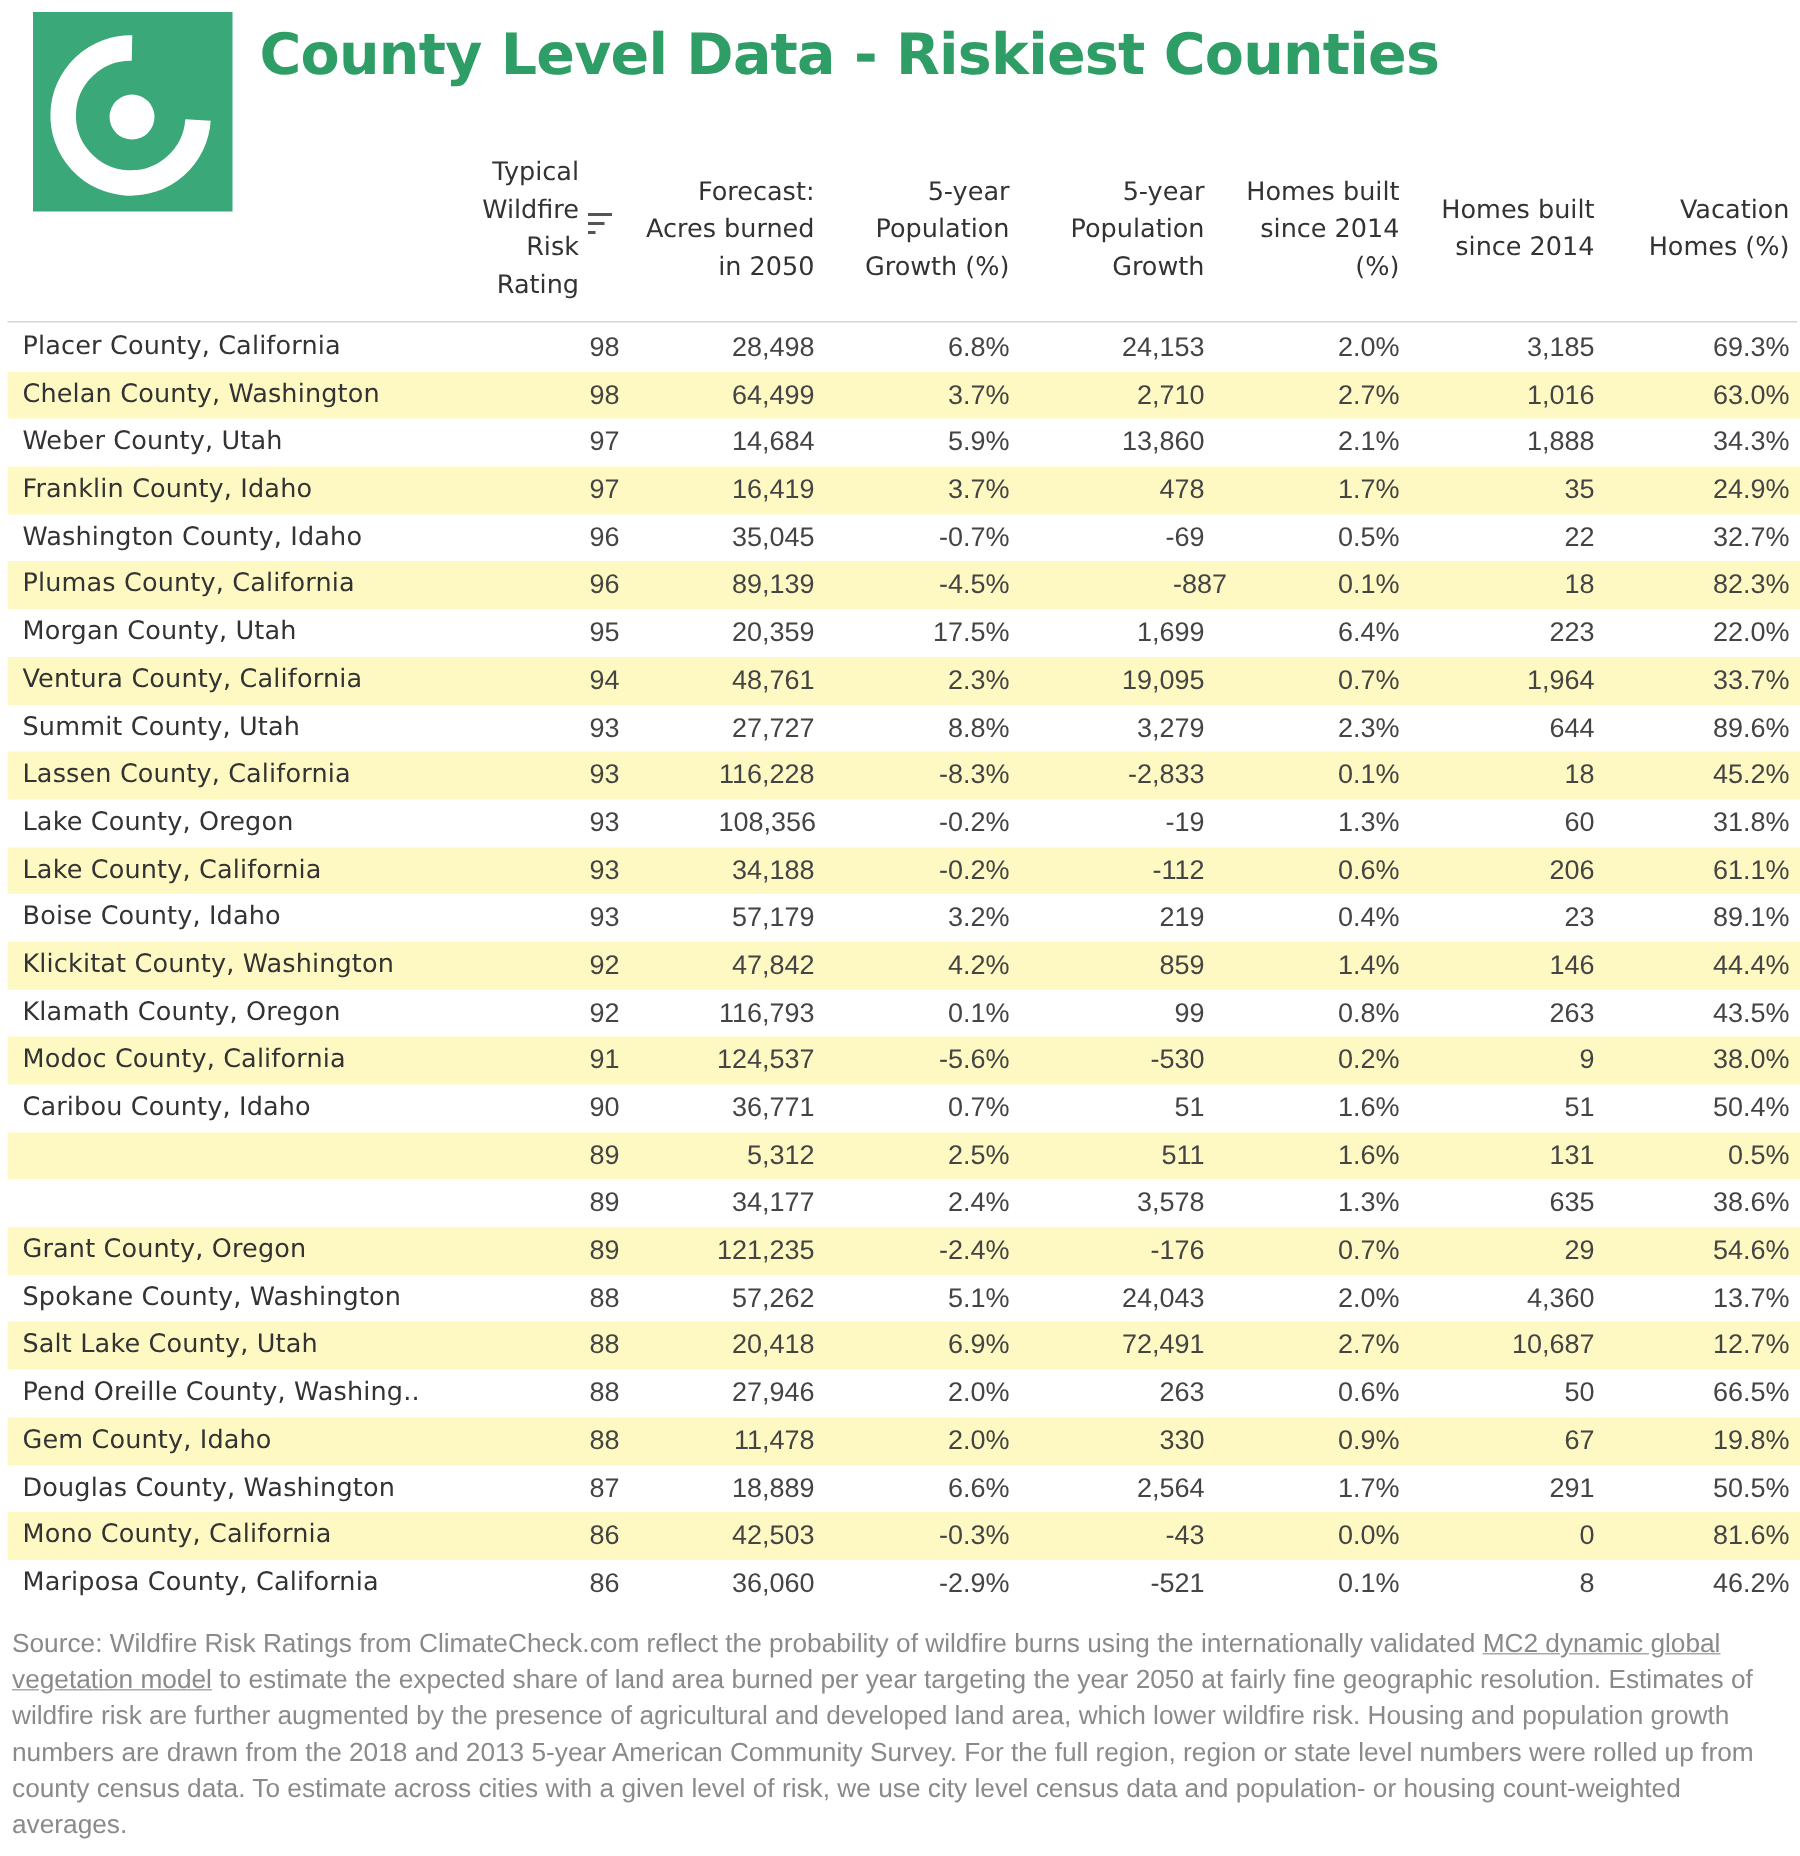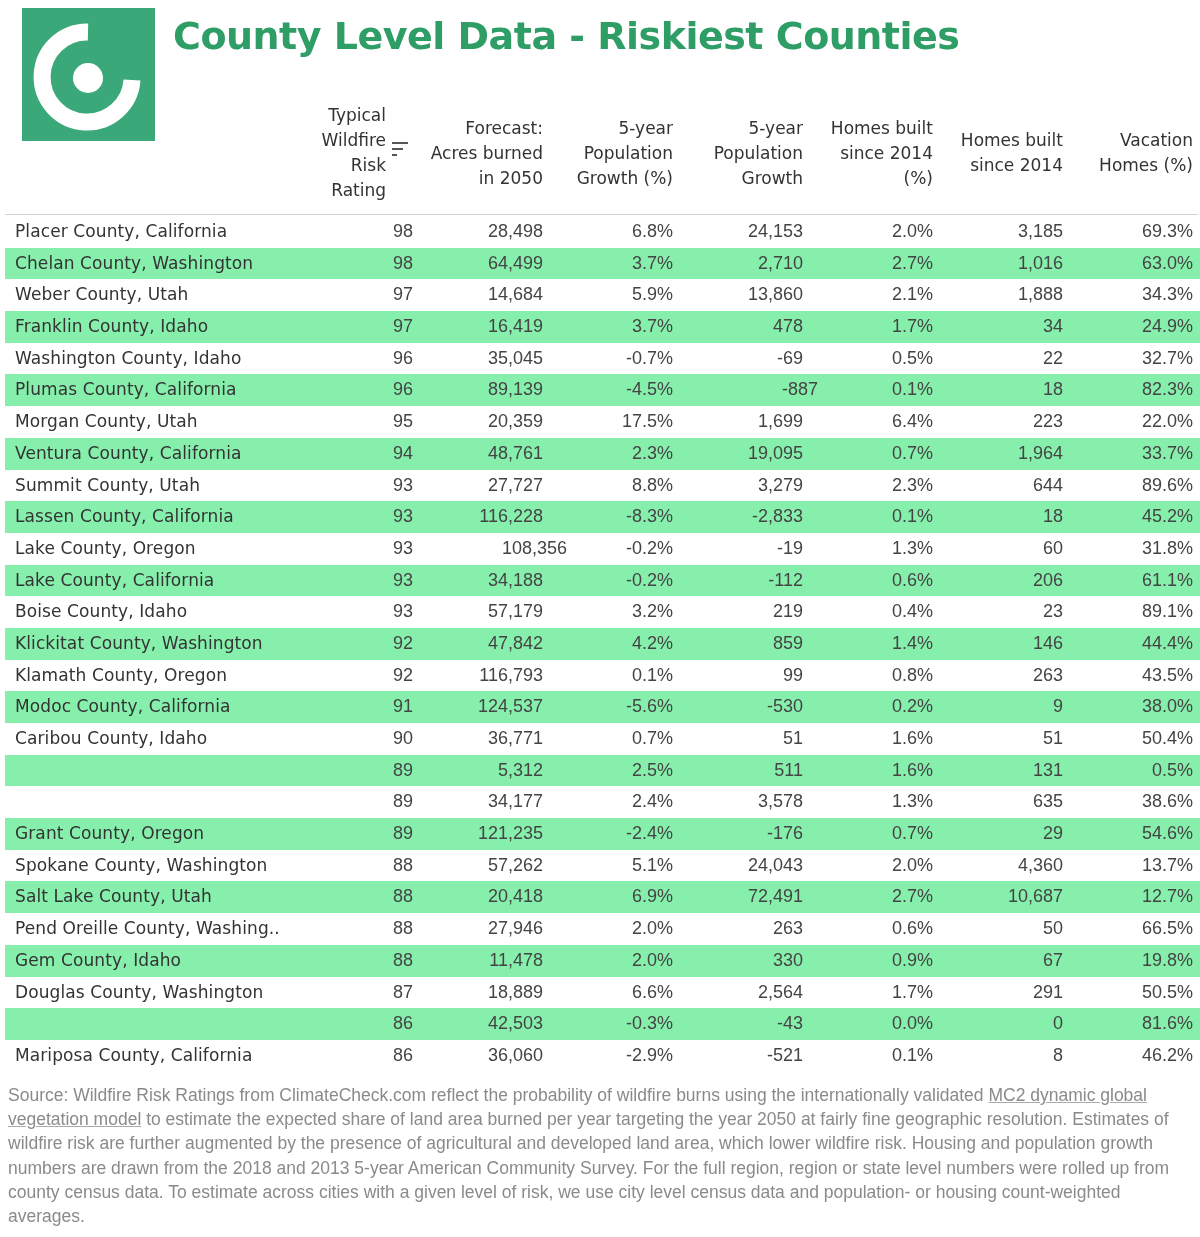--- a/index.html
+++ b/index.html
@@ -10,21 +10,21 @@
     .title { position: absolute; left: 173px; top: 14px; font-family: "DejaVu Sans", sans-serif;
              font-weight: bold; font-size: 38px; color: #2e9e66; letter-spacing: -0.5px; white-space: nowrap; }
     .hdr { position: absolute; top: 94px; height: 118px; display: flex; align-items: center;
            justify-content: flex-end; text-align: right; font-size: 17px; line-height: 25px; color: #333; }
     .hdr span { display: block; }
     .sort-icon { position: absolute; left: 392px; top: 139px; width: 18px; height: 20px; cursor: pointer; }
     .sort-icon i { position: absolute; left: 0; height: 2px; background: #555; }
     .header-rule { position: absolute; left: 5px; top: 214px; width: 1193px; height: 1px; background: #d4d4d4; }
     .table-body { position: absolute; left: 5px; top: 216px; width: 1195px; }
     .row { position: relative; height: 31.7px; }
-    .row.alt { background: #86efac; }
+    .row.alt { background: #fef9c3; }
     .cell { position: absolute; top: 0; height: 31.7px; line-height: 31.7px; font-size: 17px; white-space: nowrap; }
     .cell.name { left: 10px; color: #333; letter-spacing: 0.1px; }
     .cell.num { text-align: right; color: #444; font-family: "Liberation Sans", sans-serif; font-size: 18px; }
     .footnote { position: absolute; left: 8px; top: 1083px; width: 1185px; font-family: "Liberation Sans", sans-serif;
                 font-size: 17.5px; line-height: 24.2px; color: #8a8a8a; }
     .footnote a { color: #8a8a8a; text-decoration: underline; text-decoration-color: #aaaaaa; }
   </style>
 </head>
 <body>
 
@@ -127,21 +127,21 @@
       <div class="cell num" style="right: 137px;">1,888</div>
       <div class="cell num" style="right: 7px;">34.3%</div>
     </div>
     <div class="row alt">
       <div class="cell name">Franklin County, Idaho</div>
       <div class="cell num" style="right: 787px;">97</div>
       <div class="cell num" style="right: 657px;">16,419</div>
       <div class="cell num" style="right: 527px;">3.7%</div>
       <div class="cell num" style="right: 397px;">478</div>
       <div class="cell num" style="right: 267px;">1.7%</div>
-      <div class="cell num" style="right: 137px;">34</div>
+      <div class="cell num" style="right: 137px;">35</div>
       <div class="cell num" style="right: 7px;">24.9%</div>
     </div>
     <div class="row">
       <div class="cell name">Washington County, Idaho</div>
       <div class="cell num" style="right: 787px;">96</div>
       <div class="cell num" style="right: 657px;">35,045</div>
       <div class="cell num" style="right: 527px;">-0.7%</div>
       <div class="cell num" style="right: 397px;">-69</div>
       <div class="cell num" style="right: 267px;">0.5%</div>
       <div class="cell num" style="right: 137px;">22</div>
@@ -193,21 +193,21 @@
       <div class="cell num" style="right: 657px;">116,228</div>
       <div class="cell num" style="right: 527px;">-8.3%</div>
       <div class="cell num" style="right: 397px;">-2,833</div>
       <div class="cell num" style="right: 267px;">0.1%</div>
       <div class="cell num" style="right: 137px;">18</div>
       <div class="cell num" style="right: 7px;">45.2%</div>
     </div>
     <div class="row">
       <div class="cell name">Lake County, Oregon</div>
       <div class="cell num" style="right: 787px;">93</div>
-      <div class="cell num" style="right: 633px;">108,356</div>
+      <div class="cell num" style="right: 656px;">108,356</div>
       <div class="cell num" style="right: 527px;">-0.2%</div>
       <div class="cell num" style="right: 397px;">-19</div>
       <div class="cell num" style="right: 267px;">1.3%</div>
       <div class="cell num" style="right: 137px;">60</div>
       <div class="cell num" style="right: 7px;">31.8%</div>
     </div>
     <div class="row alt">
       <div class="cell name">Lake County, California</div>
       <div class="cell num" style="right: 787px;">93</div>
       <div class="cell num" style="right: 657px;">34,188</div>
@@ -339,20 +339,21 @@
       <div class="cell name">Douglas County, Washington</div>
       <div class="cell num" style="right: 787px;">87</div>
       <div class="cell num" style="right: 657px;">18,889</div>
       <div class="cell num" style="right: 527px;">6.6%</div>
       <div class="cell num" style="right: 397px;">2,564</div>
       <div class="cell num" style="right: 267px;">1.7%</div>
       <div class="cell num" style="right: 137px;">291</div>
       <div class="cell num" style="right: 7px;">50.5%</div>
     </div>
     <div class="row alt">
+      <div class="cell name">Mono County, California</div>
       <div class="cell num" style="right: 787px;">86</div>
       <div class="cell num" style="right: 657px;">42,503</div>
       <div class="cell num" style="right: 527px;">-0.3%</div>
       <div class="cell num" style="right: 397px;">-43</div>
       <div class="cell num" style="right: 267px;">0.0%</div>
       <div class="cell num" style="right: 137px;">0</div>
       <div class="cell num" style="right: 7px;">81.6%</div>
     </div>
     <div class="row">
       <div class="cell name">Mariposa County, California</div>

